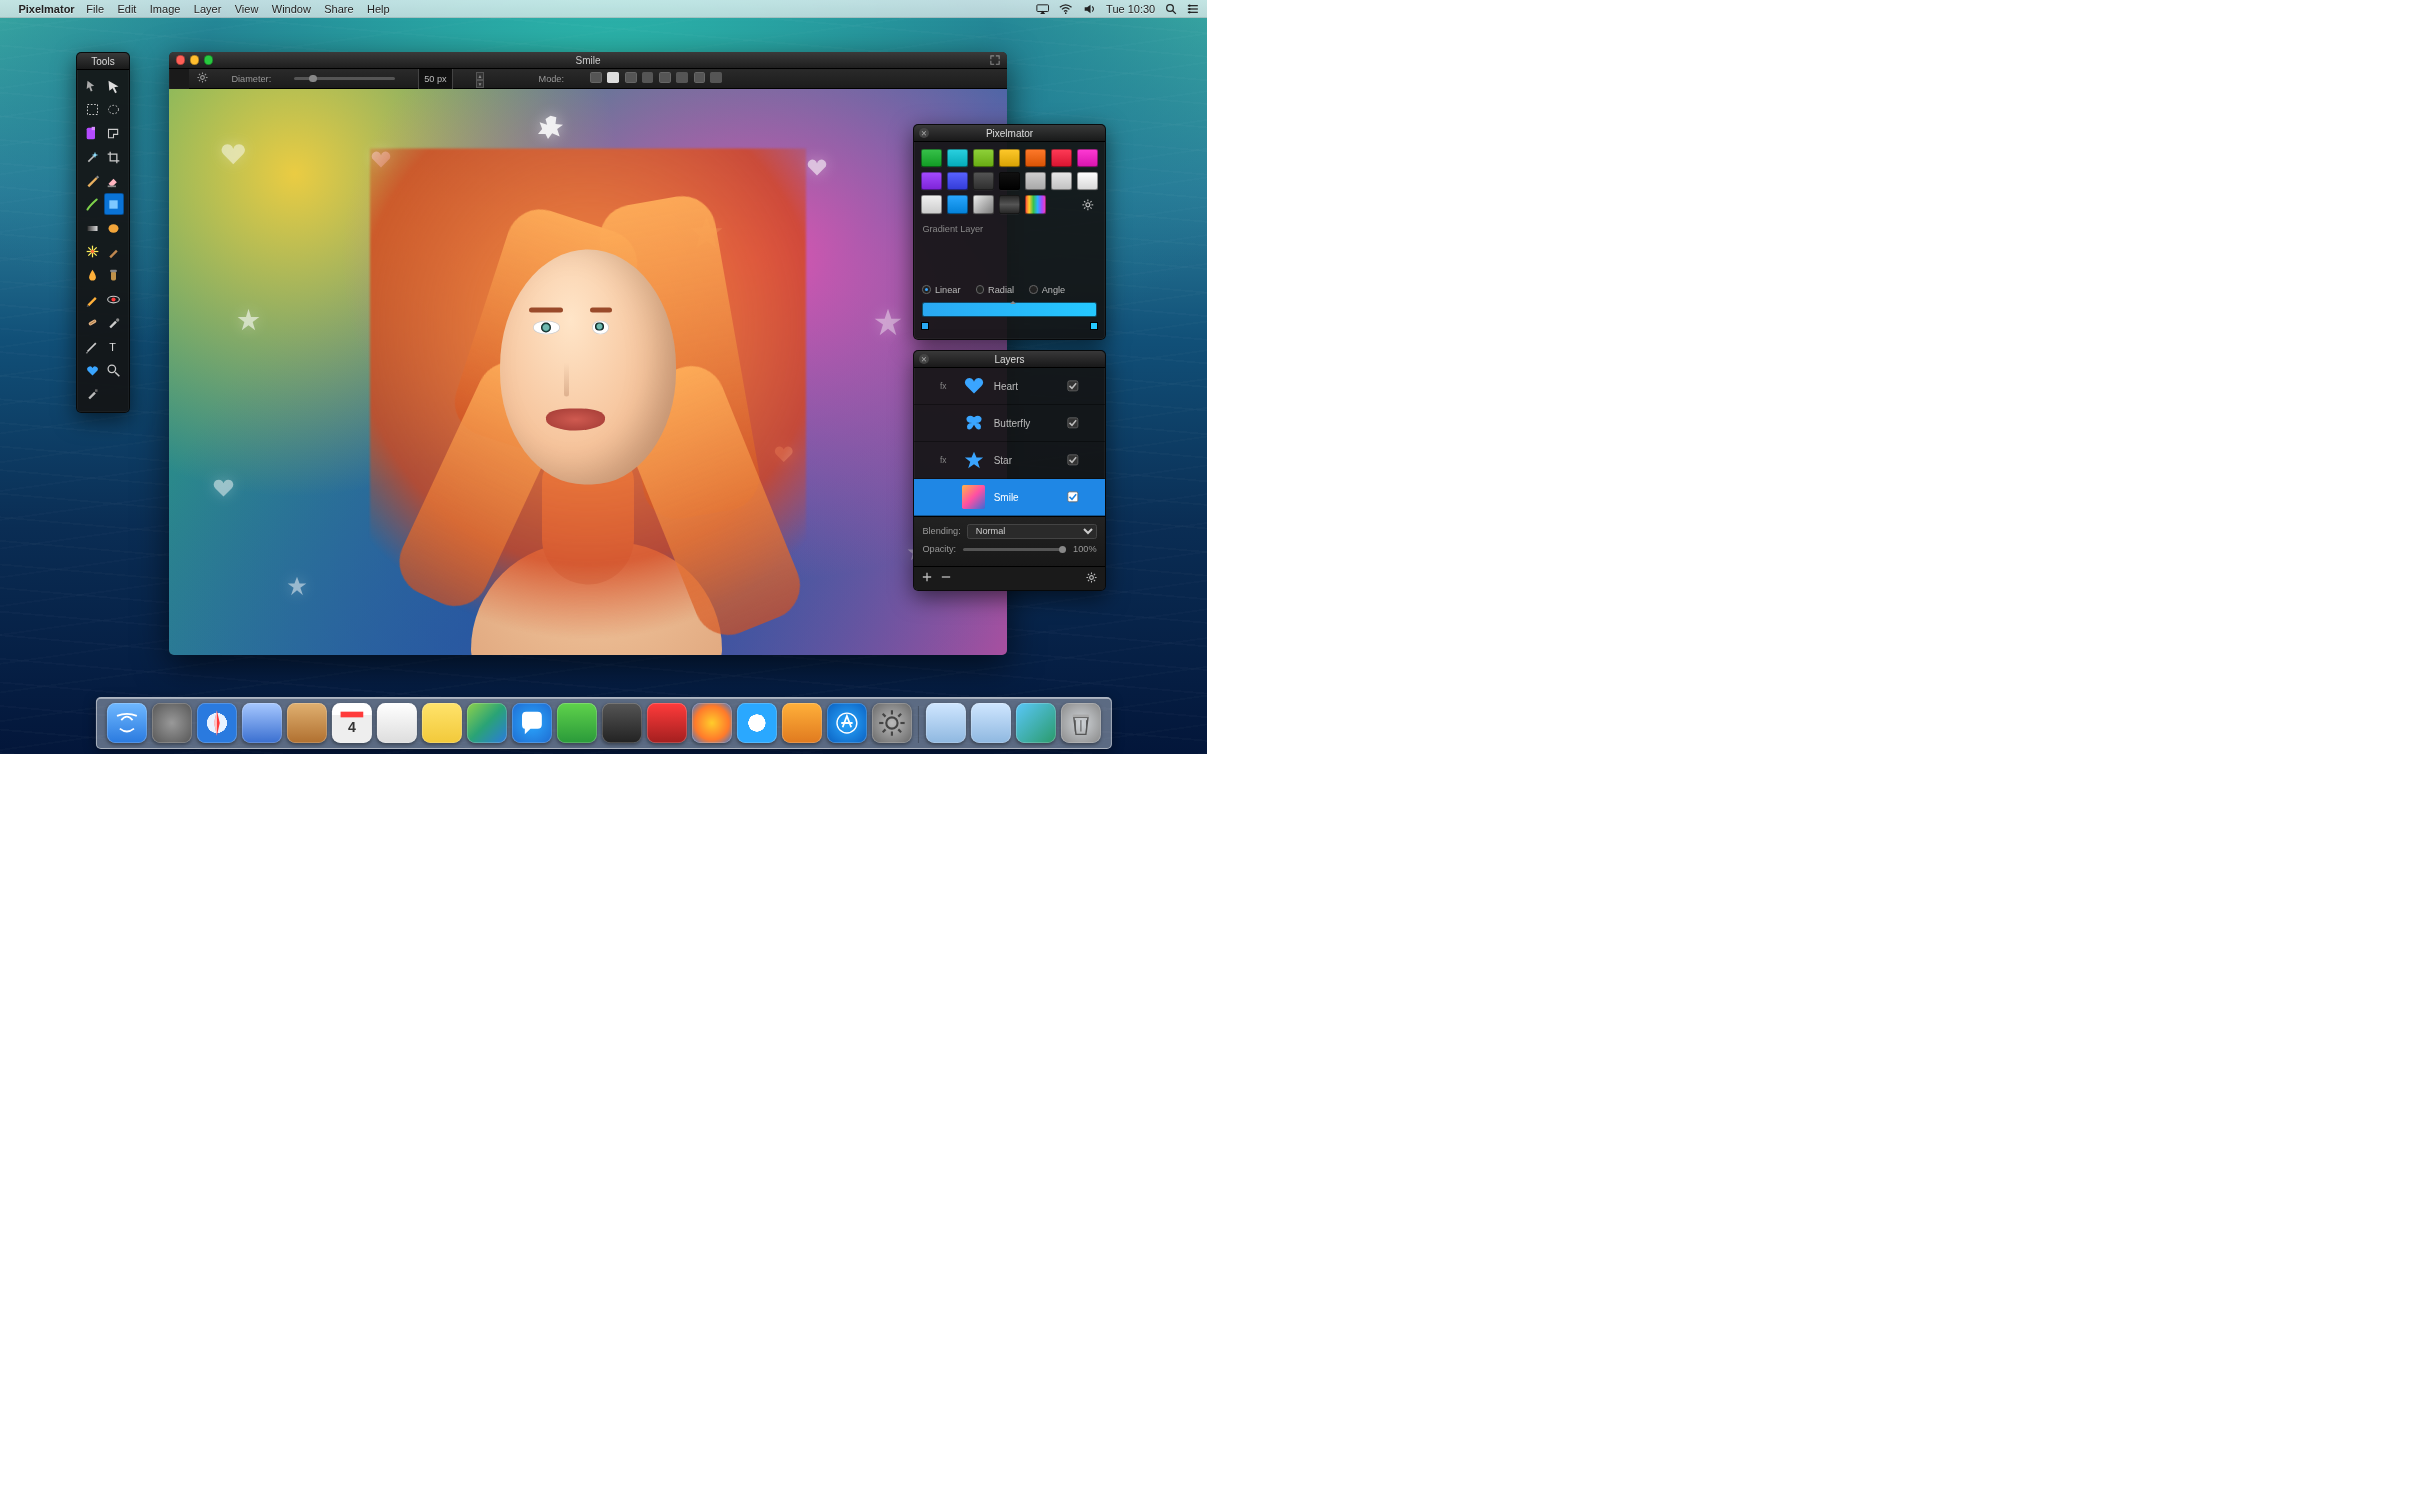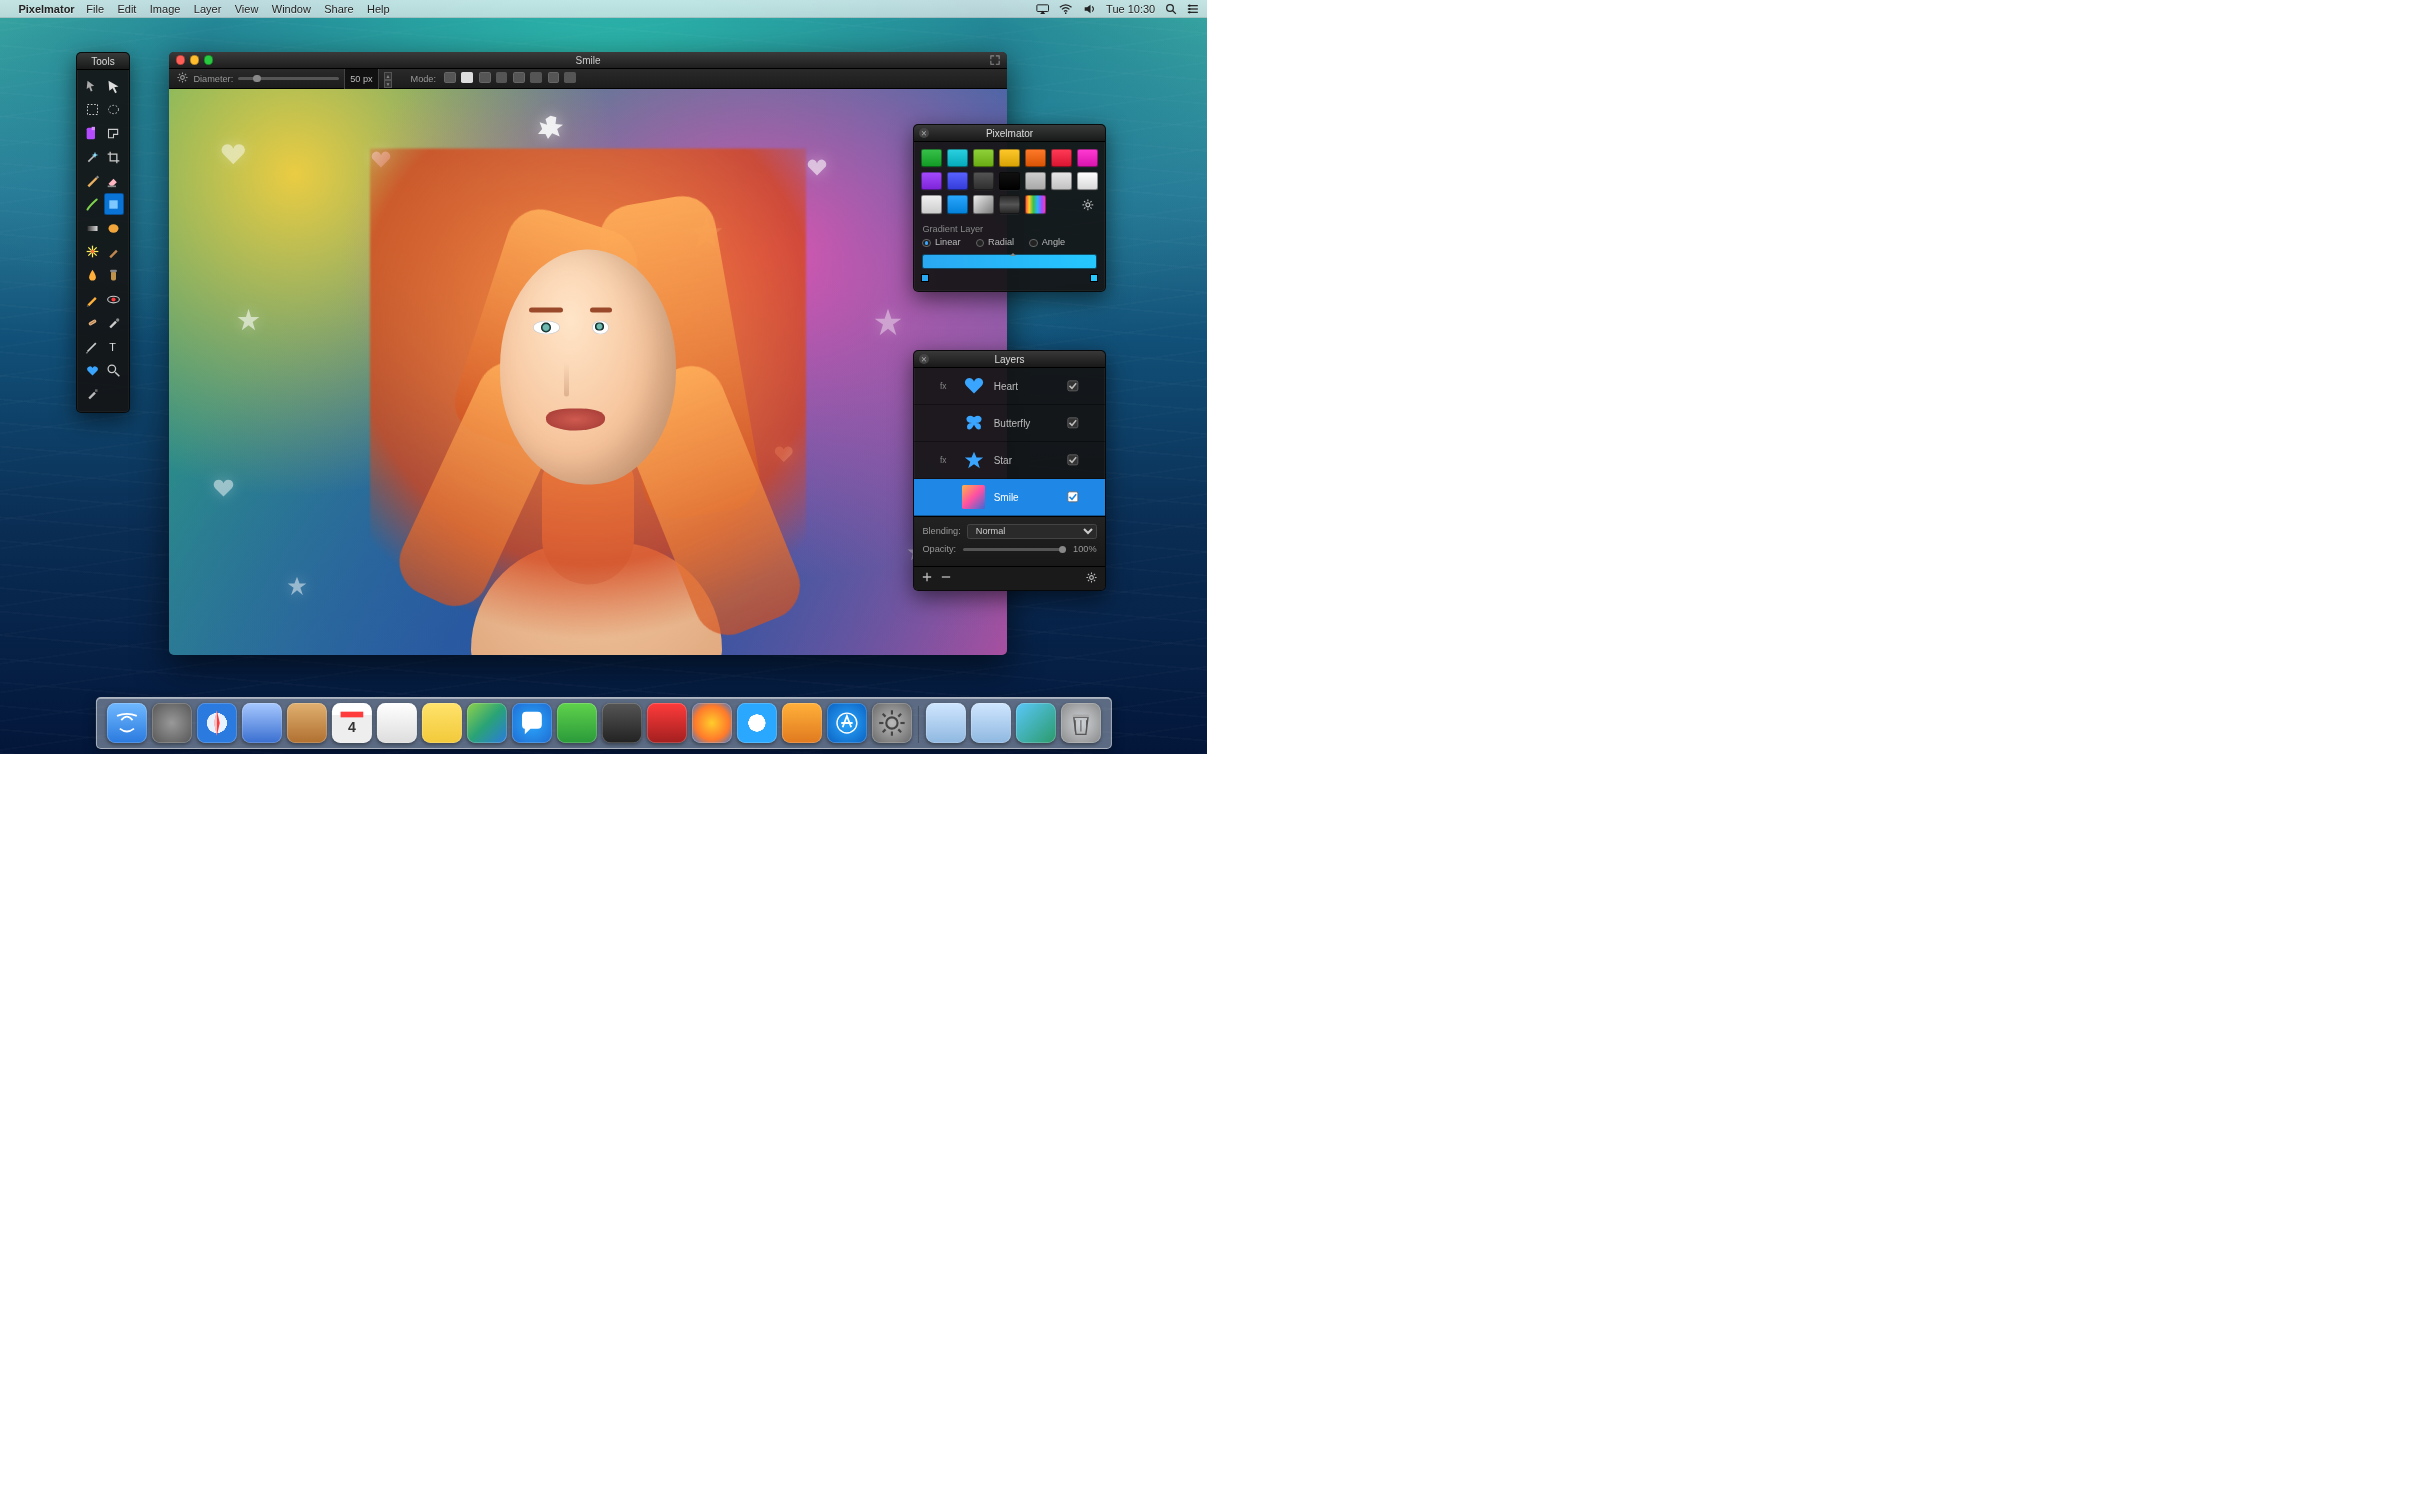--- a/index.html
+++ b/index.html
@@ -63,22 +63,22 @@
   background:#1a1a1a; border-radius:5px;
   box-shadow: 0 10px 34px rgba(0,0,0,.6), inset 0 0 0 0.8px rgba(255,255,255,.05);
   position:absolute; overflow:hidden;
 }
 .docwin .title { height:17px; display:flex; align-items:center; justify-content:center; font-size:10px; color:#ccc;
   background: linear-gradient(180deg, #3a3a3a, #1e1e1e); position:relative; border-bottom:0.8px solid #000;}
 .traffic { position:absolute; left:6.7px; top:3.4px; display:flex; gap:5px;}
 .traffic span{ width:9.2px; height:9.2px; border-radius:50%; display:block; box-shadow: inset 0 0 0 0.8px rgba(0,0,0,.35);}
 .tl-r{background:#ff5f56;} .tl-y{background:#ffbd2e;} .tl-g{background:#27c93f;}
 .fullscreen{ position:absolute; right:6.7px; top:3.4px; width:10px; height:10px; }
-.optbar { height:20px; display:flex; align-items:center; gap:5px; padding:0 8.4px; font-size:9.2px; color:#999;
-  background: linear-gradient(180deg, #2a2a2a, #1c1c1c); border-bottom:0.8px solid #000;}
+.optbar { height:20px; display:flex; align-items:center; gap:23px; padding:0 8.4px; font-size:9.2px; color:#999;
+  background: linear-gradient(180deg, #2a2a2a, #1c1c1c); border-bottom:0.8px solid #000;margin-left:20px;}
 .optbar .slider { width:101px; height:2.5px; background:#555; border-radius:1.7px; position:relative; }
 .optbar .slider .knob{position:absolute; left:15%; top:-2.5px; width:7.5px; height:7.5px; background:#888; border-radius:50%;}
 .optbar .val { background:#111; padding:18px 5px; border:0.8px solid #444; border-radius:6px; color:#bbb;}
 .optbar .stepper{ width:8.4px; height:13.4px; display:flex; flex-direction:column; }
 .optbar .stepper span{ flex:1; background:#333; border:0.8px solid #555; font-size:5px; display:flex; align-items:center; justify-content:center; color:#888;}
 .optbar .modeicons span{ width:11.7px; height:11.7px; background:#555; display:inline-block; margin-left:3.4px; border-radius:1.7px;}
 .optbar .modeicons span.on{ background:#ddd;}
 .optbar .radio{ width:7.5px; height:7.5px; border-radius:50%; background:#222; border:0.8px solid #666; display:inline-block; margin-right:1.7px;}
 .canvas {
   position:absolute; left:0; right:0; top:37px; bottom:0;
@@ -118,21 +118,21 @@
 .bokeh{ position:absolute; color:rgba(255,255,255,.85); filter: blur(0.4px) drop-shadow(0 0 6.7px rgba(255,255,255,.5));}
 .bokeh svg{ display:block; }
 
 
 .gradients{ left:913px; top:124px; width:193px; }
 .gradients .swatches{ padding:6.7px; display:grid; grid-template-columns: repeat(7, 1fr); gap:5px; }
 .gradients .swatches .sw{ height:18.4px; border-radius:2.5px; box-shadow: inset 0 0 0 0.8px rgba(0,0,0,.5), 0 0.8px 0 rgba(255,255,255,.05);}
 .gradients .swatches .gear{ height:18.4px; display:flex; align-items:center; justify-content:center; }
 .gradients .typelabel{ padding:3.4px 8.4px 1.7px; color:#888;}
 .gradients .types{ display:flex; gap:15px; padding:1.7px 8.4px 6.7px; align-items:center; }
-.gradients .types label{ display:flex; align-items:flex-end; gap:4.2px; }
+.gradients .types label{ display:flex; align-items:flex-start; gap:4.2px;margin-top:48px; }
 .gradients .rad{ width:8.4px; height:8.4px; border-radius:50%; background:#222; border:0.8px solid #666; display:inline-flex; align-items:center; justify-content:center; }
 .gradients .rad.on::after{content:""; width:3.4px; height:3.4px; border-radius:50%; background:#3aa5ff; }
 .gradients .preview{ margin:0 8.4px 5px; height:15px; border-radius:2.5px; border:0.8px solid rgba(0,0,0,.6);
   background:linear-gradient(90deg, #2aa8f2, #25c8ff); position:relative;}
 .gradients .tick{ position:absolute; top:-5px; left:50%; width:0; height:0; border:3.4px solid transparent; border-bottom-color:#888;}
 .gradients .ticks{ margin:0 6.7px 8.4px; position:relative; height:8.4px;}
 .gradients .stop{ position:absolute; bottom:0; width:8.4px; height:8.4px; background:#2aa8f2; border:0.8px solid #000; }
 .gradients .stop.r{ right:0; background:#25c8ff;}
 
 

